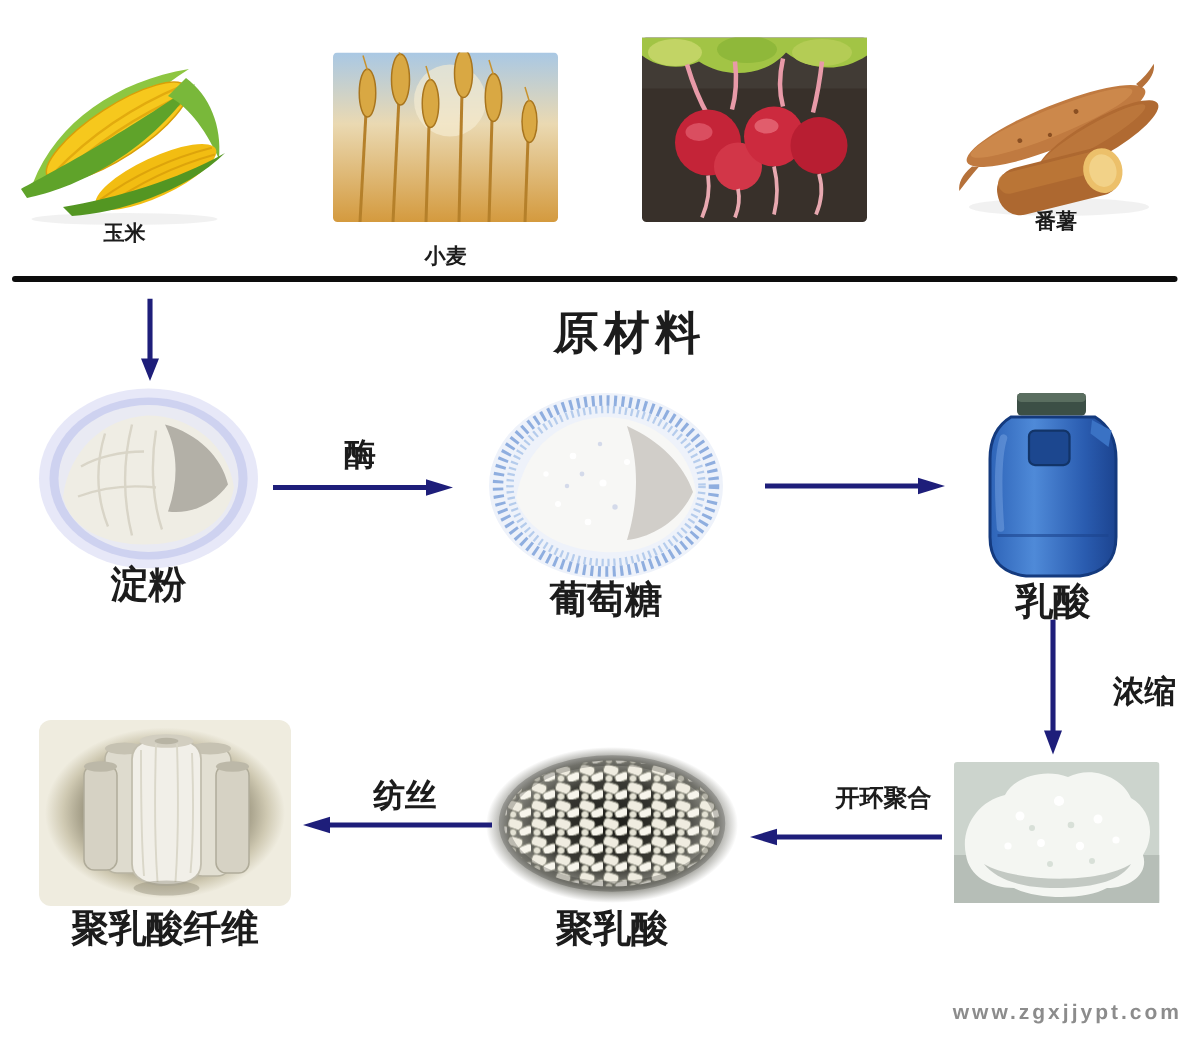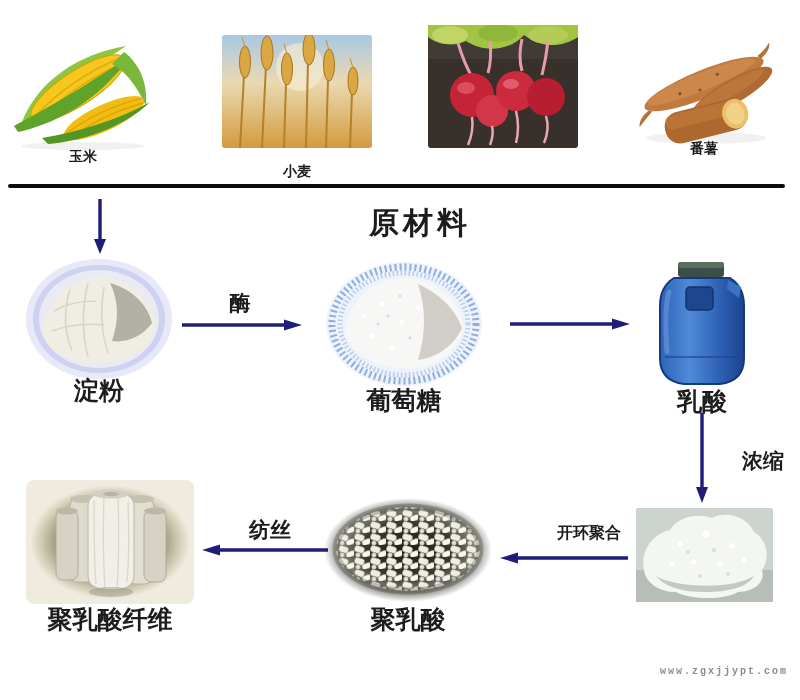--- a/index.html
+++ b/index.html
@@ -7,22 +7,22 @@
           font-family:"Liberation Serif","DejaVu Serif",serif;}
   .abs{position:absolute;}
   .label{position:absolute;font-weight:bold;color:#1c1c1c;text-align:center;
          font-family:"Liberation Serif","DejaVu Serif",serif;line-height:1.1;}
   .mat-label{font-size:14px;}
   .node-label{font-size:25px;}
   .step-label{font-size:21px;}
   .section-label{font-size:30px;letter-spacing:4px;}
   .divider{position:absolute;left:8px;top:184px;width:777px;height:4px;background:#0d0d0d;border-radius:2px;}
   .watermark{position:absolute;left:612px;top:666px;width:176px;text-align:right;
-             font-family:Liberation Mono, monospace;
-             font-size:10px;color:#8c8c8c;letter-spacing:2px;font-weight:bold;}
+             font-family:Liberation Sans, sans-serif;
+             font-size:14px;color:#8c8c8c;letter-spacing:2px;font-weight:bold;}
   svg{display:block;}
 </style>
 </head>
 <body>
 
 <div id="canvas">
 
   <div class="abs" style="left:8px;top:26px;width:150px;height:126px;">
     <svg viewBox="0 0 150 126" width="150" height="126">
       <ellipse cx="75" cy="120" rx="62" ry="4" fill="#888" opacity="0.12"></ellipse>

